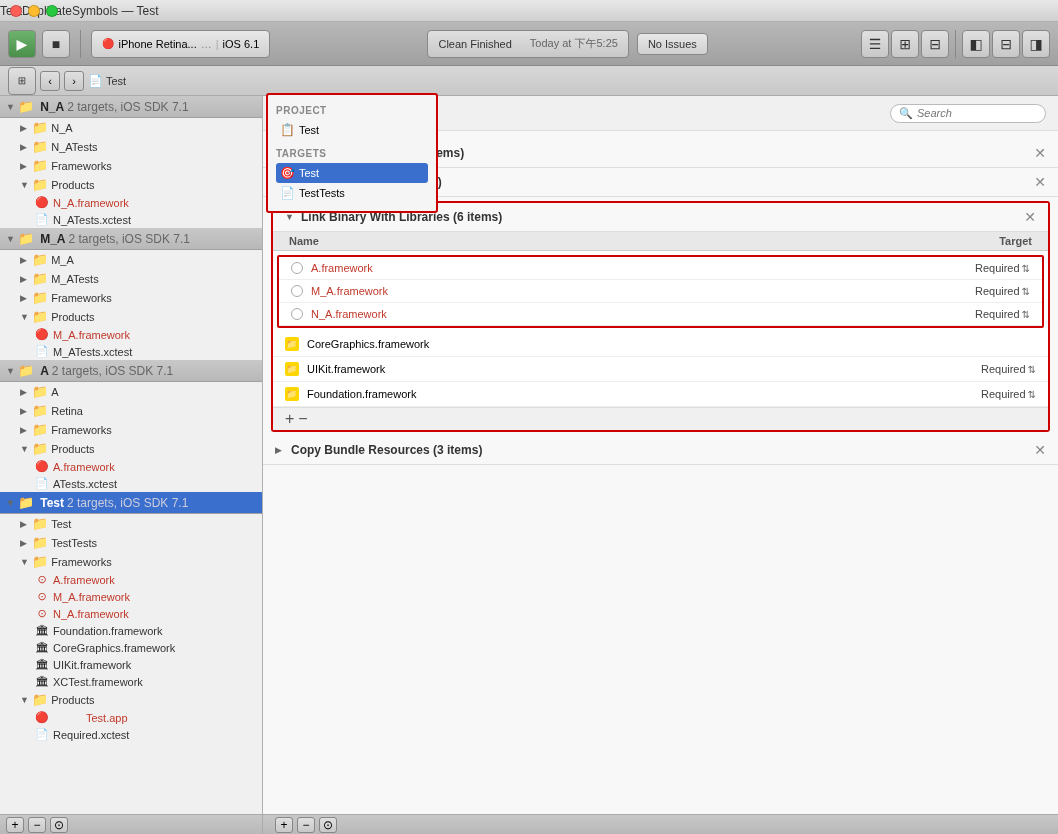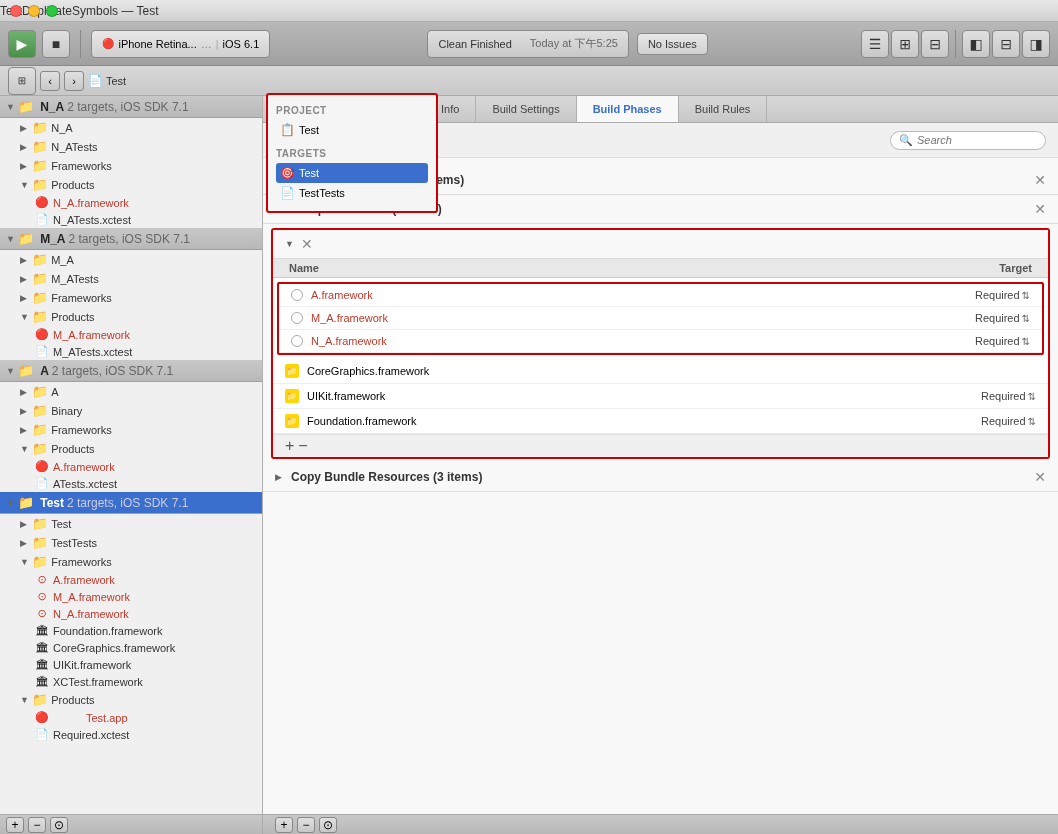--- a/index.html
+++ b/index.html
@@ -421,21 +421,21 @@
         <span class="tree-sub">2 targets, iOS SDK 7.1</span>
       </div>
       <div class="tree-item tree-indent1">
         <span class="disclosure">▶</span>
         <span class="folder-icon">📁</span>
         <span class="item-label">A</span>
       </div>
       <div class="tree-item tree-indent1">
         <span class="disclosure">▶</span>
         <span class="folder-icon">📁</span>
-        <span class="item-label">Binary</span>
+        <span class="item-label">Retina</span>
       </div>
       <div class="tree-item tree-indent1">
         <span class="disclosure">▶</span>
         <span class="folder-icon">📁</span>
         <span class="item-label">Frameworks</span>
       </div>
       <div class="tree-item tree-indent1">
         <span class="disclosure">▼</span>
         <span class="folder-icon">📁</span>
         <span class="item-label">Products</span>
@@ -513,40 +513,20 @@
         <span class="file-icon">📄</span>
         <span class="item-label">Required.xctest</span>
       </div>
     </div>
 
     <div style="height:30px;"></div>
   </div>
 
   <div class="content-area">
 
-    <div class="tab-bar">
-      <div class="tab">
-        <span>General</span>
-      </div>
-      <div class="tab">
-        <span>Capabilities</span>
-      </div>
-      <div class="tab">
-        <span>Info</span>
-      </div>
-      <div class="tab">
-        <span>Build Settings</span>
-      </div>
-      <div class="tab active">
-        <span>Build Phases</span>
-      </div>
-      <div class="tab">
-        <span>Build Rules</span>
-      </div>
-    </div>
 
     <div style="display:flex; align-items:center; padding:6px 12px; border-bottom:1px solid #ddd; background:#f0f0f0;">
       <button style="border:none;background:linear-gradient(to bottom,#e8e8e8,#d0d0d0);border:1px solid #aaa;border-radius:3px;width:22px;height:22px;font-size:16px;cursor:pointer;display:flex;align-items:center;justify-content:center;line-height:1;">+</button>
       <div style="flex:1;"></div>
       <div style="display:flex;align-items:center;background:white;border:1px solid #bbb;border-radius:10px;padding:2px 8px;font-size:11px;color:#aaa;">
         <span style="margin-right:4px;">🔍</span>
         <input type="text" placeholder="Search" style="border: none; outline: none; font-size: 11px; color: rgb(51, 51, 51); width: 120px; background: transparent; font-style: italic;">
       </div>
     </div>
 
@@ -564,20 +544,21 @@
         <div class="phase-header">
           <span class="phase-disclosure">▶</span>
           <span class="phase-title">Compile Sources (3 items)</span>
           <span class="phase-x">✕</span>
         </div>
       </div>
 
       <div style="border:2px solid #cc0000; margin:4px 8px; border-radius:3px;">
         <div class="link-header">
           <span class="phase-disclosure">▼</span>
+          <span class="phase-title">Link Binary With Libraries (6 items)</span>
           <span class="phase-x">✕</span>
         </div>
         <div class="link-table">
           <div class="link-table-header">
             <span class="link-table-header-col name">Name</span>
             <span class="link-table-header-col status">Target</span>
           </div>
 
           <div style="border:2px solid #cc0000; margin:4px; border-radius:2px;">
 

